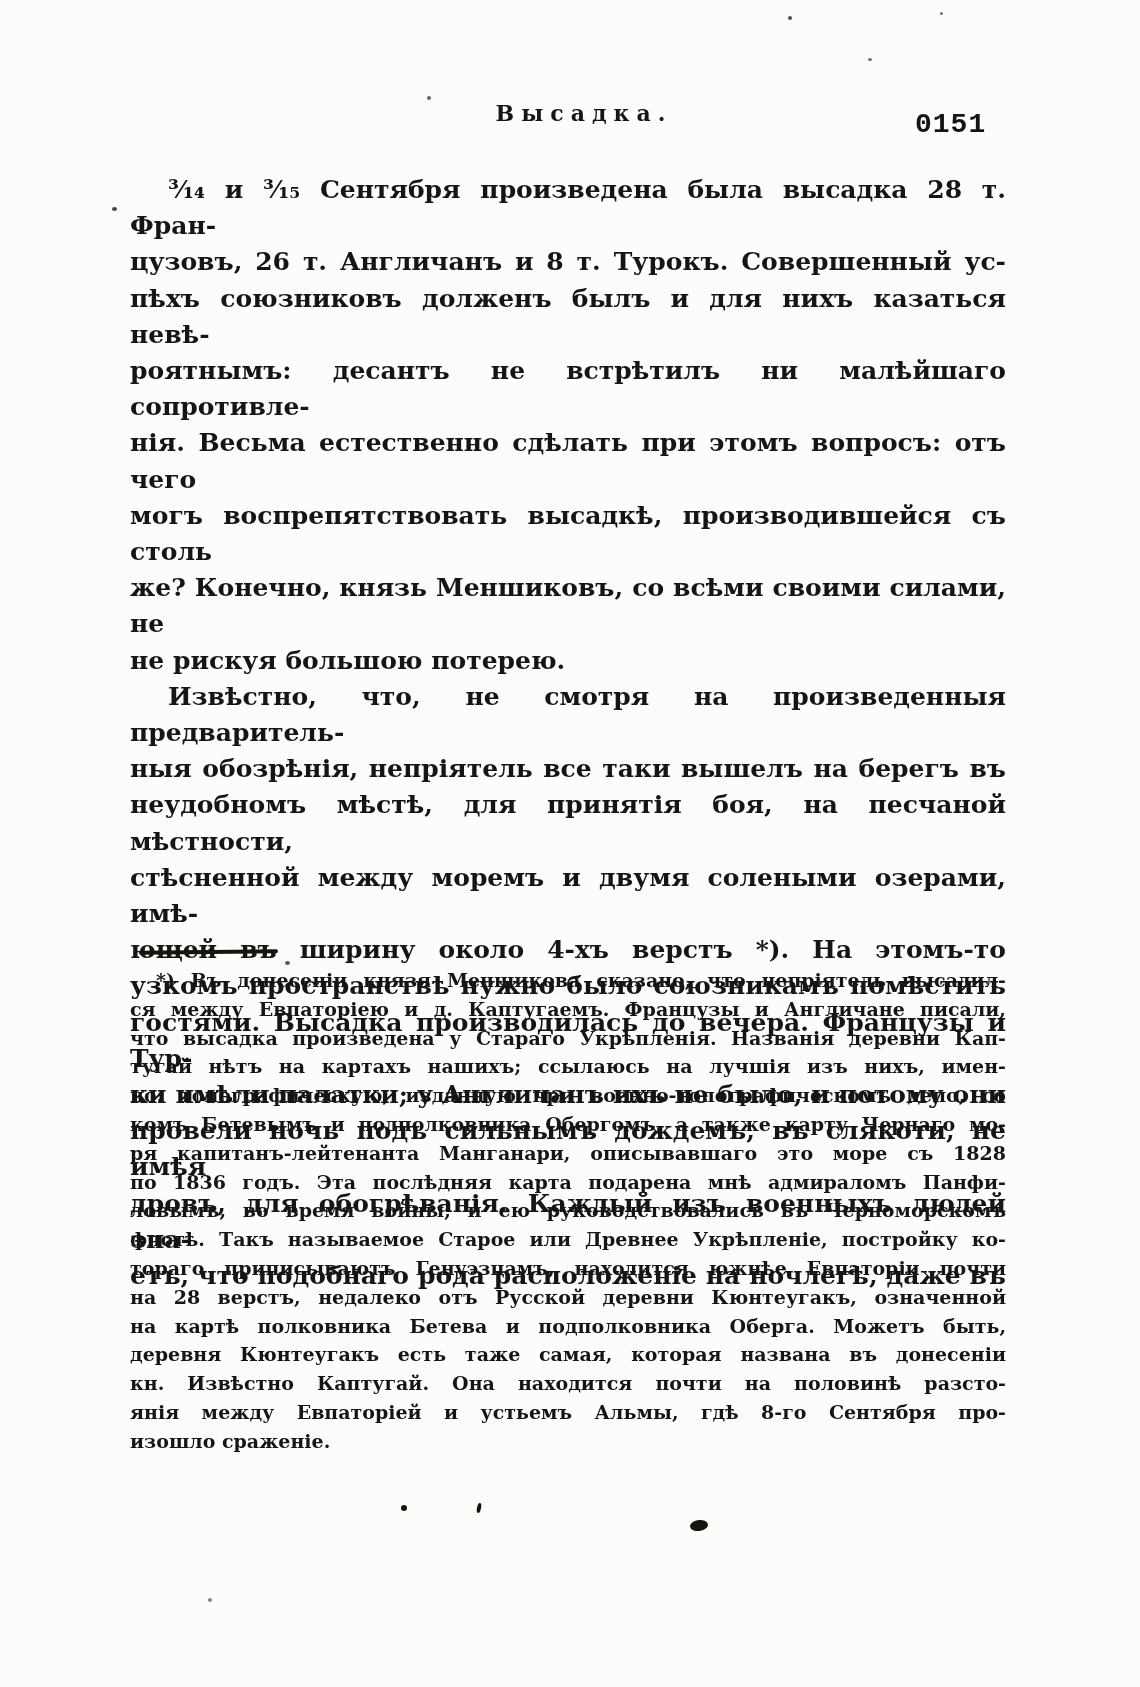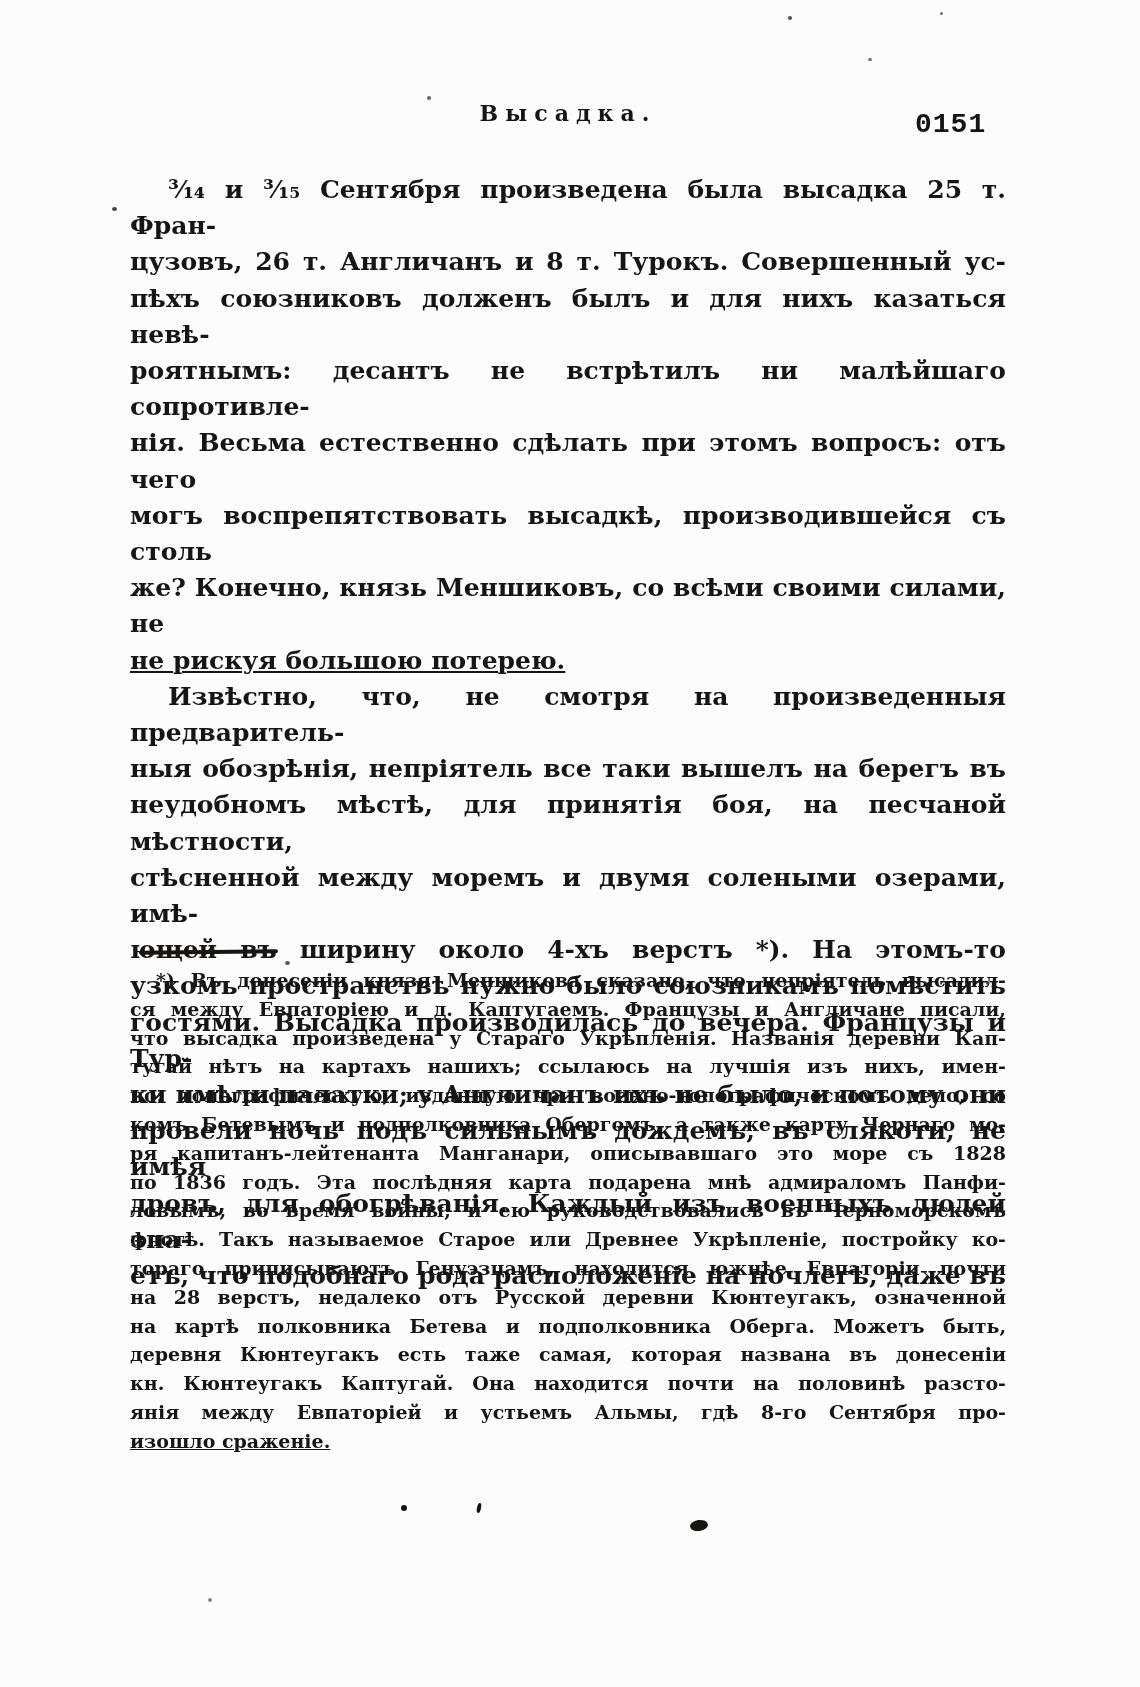--- a/index.html
+++ b/index.html
@@ -9,21 +9,21 @@
     height: 1687px;
     margin: 0 auto;
     background: #fcfcfb;
     color: #171513;
     font-family: "DejaVu Serif", "Liberation Serif", serif;
     font-weight: bold;
     overflow: hidden;
   }
   .running-head-title {
     position: absolute;
-    left: 458px; top: 100px;
+    left: 474px; top: 100px;
     width: 220px;
     font-size: 22px;
     letter-spacing: 7px;
     text-align: center;
     white-space: nowrap;
   }
   .running-head-number {
     position: absolute;
     left: 915px; top: 109px;
     font-size: 28px;
@@ -42,21 +42,21 @@
     left: 130px; top: 966px;
     width: 876px;
     font-size: 19px;
     line-height: 28.8px;
   }
   .line {
     text-align: justify;
     text-align-last: justify;
     white-space: normal;
   }
-  .line.para-end { text-align-last: left; text-decoration: underline; }
+  .line.para-end { text-align-last: left; }
   .line.indent { text-indent: 38px; }
   .footnote-text .line.indent { text-indent: 26px; }
   .separator-rule {
     position: absolute;
     left: 139px; top: 950px;
     width: 139px; height: 4px;
     background: #17140f;
     border-radius: 2px;
     transform: rotate(-0.6deg);
   }
@@ -74,21 +74,21 @@
 </style>
 </head>
 <body>
 
 <div class="page">
 
   <div class="running-head-title">Высадка.</div>
   <div class="running-head-number">0151</div>
 
   <div class="main-text">
-    <div class="line indent">³⁄₁₄ и ³⁄₁₅ Сентября произведена была высадка 25 т. Фран-</div>
+    <div class="line indent">³⁄₁₄ и ³⁄₁₅ Сентября произведена была высадка 28 т. Фран-</div>
     <div class="line">цузовъ, 26 т. Англичанъ и 8 т. Турокъ. Совершенный ус-</div>
     <div class="line">пѣхъ союзниковъ долженъ былъ и для нихъ казаться невѣ-</div>
     <div class="line">роятнымъ: десантъ не встрѣтилъ ни малѣйшаго сопротивле-</div>
     <div class="line">нія. Весьма естественно сдѣлать при этомъ вопросъ: отъ чего</div>
     <div class="line">могъ воспрепятствовать высадкѣ, производившейся съ столь</div>
     <div class="line">же? Конечно, князь Меншиковъ, со всѣми своими силами, не</div>
     <div class="line para-end">не рискуя большою потерею.</div>
     <div class="line indent">Извѣстно, что, не смотря на произведенныя предваритель-</div>
     <div class="line">ныя обозрѣнія, непріятель все таки вышелъ на берегъ въ</div>
     <div class="line">неудобномъ мѣстѣ, для принятія боя, на песчаной мѣстности,</div>
@@ -112,21 +112,21 @@
     <div class="line">но: топографическую, изданную при военно-топографическомъ депо, со</div>
     <div class="line">комъ Бетевымъ и подполковника Обергомъ, а также карту Чернаго мо-</div>
     <div class="line">ря капитанъ-лейтенанта Манганари, описывавшаго это море съ 1828</div>
     <div class="line">по 1836 годъ. Эта послѣдняя карта подарена мнѣ адмираломъ Панфи-</div>
     <div class="line">ловымъ, во время войны, и ею руководствовались въ Черноморскомъ</div>
     <div class="line">флотѣ. Такъ называемое Старое или Древнее Укрѣпленіе, постройку ко-</div>
     <div class="line">тораго приписываютъ Генуэзцамъ, находится южнѣе Евпаторіи почти</div>
     <div class="line">на 28 верстъ, недалеко отъ Русской деревни Кюнтеугакъ, означенной</div>
     <div class="line">на картѣ полковника Бетева и подполковника Оберга. Можетъ быть,</div>
     <div class="line">деревня Кюнтеугакъ есть таже самая, которая названа въ донесеніи</div>
-    <div class="line">кн. Кюнтеугакъ Каптугай. Она находится почти на половинѣ разсто-</div>
+    <div class="line">кн. Извѣстно Каптугай. Она находится почти на половинѣ разсто-</div>
     <div class="line">янія между Евпаторіей и устьемъ Альмы, гдѣ 8-го Сентября про-</div>
     <div class="line para-end">изошло сраженіе.</div>
   </div>
 
   <div class="speck speck-dot"></div>
   <div class="speck speck-comma"></div>
   <div class="speck speck-blob"></div>
   <div class="speck speck-faint-1"></div>
   <div class="speck speck-faint-2"></div>
   <div class="speck speck-faint-3"></div>

